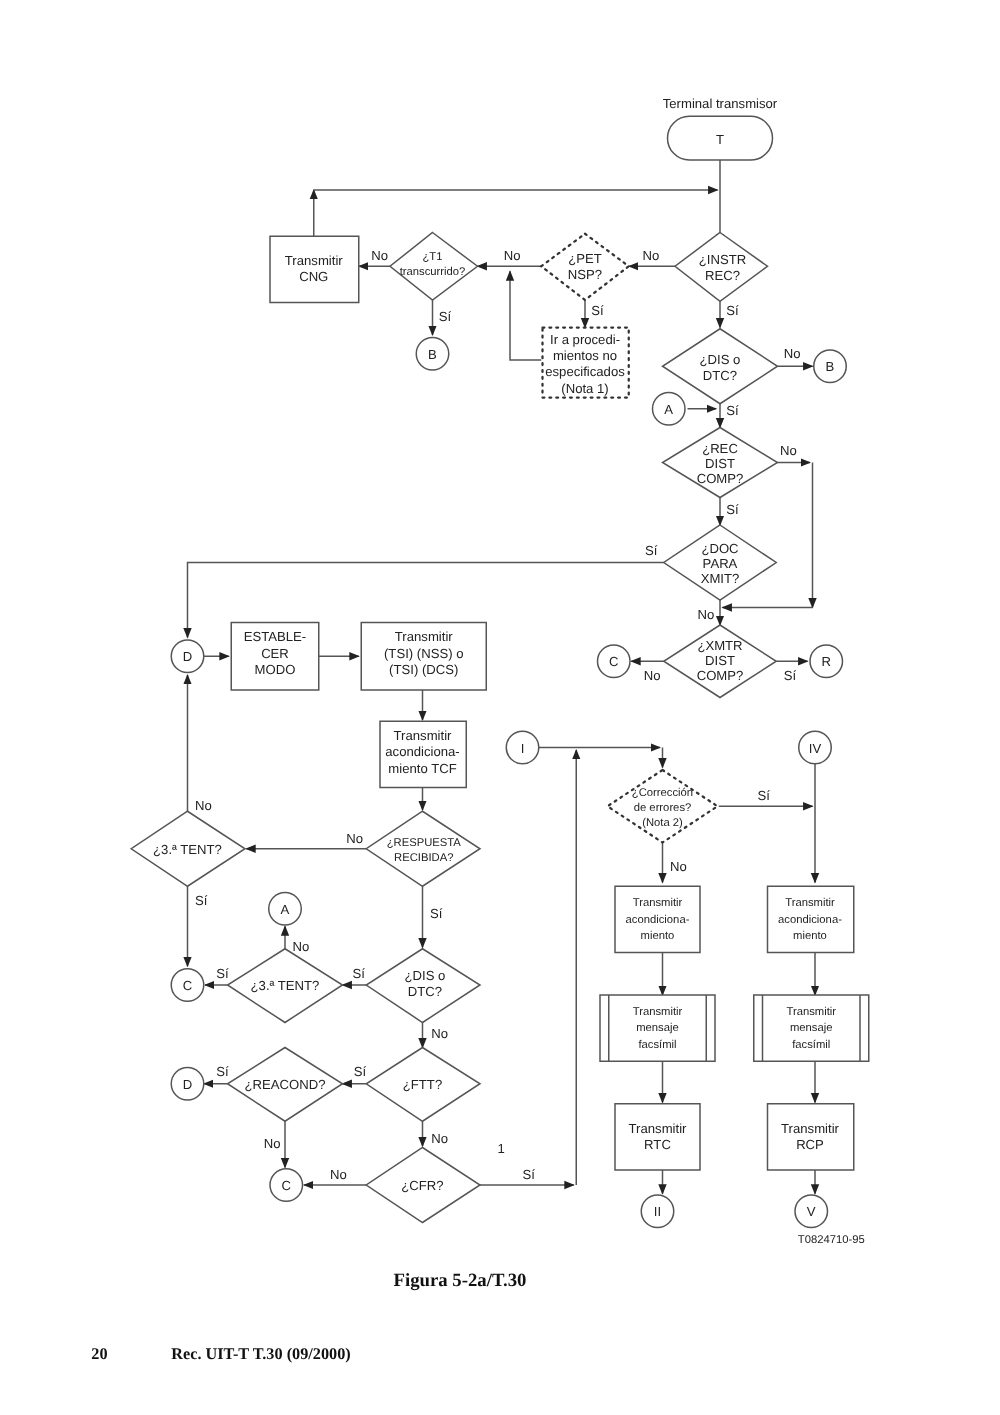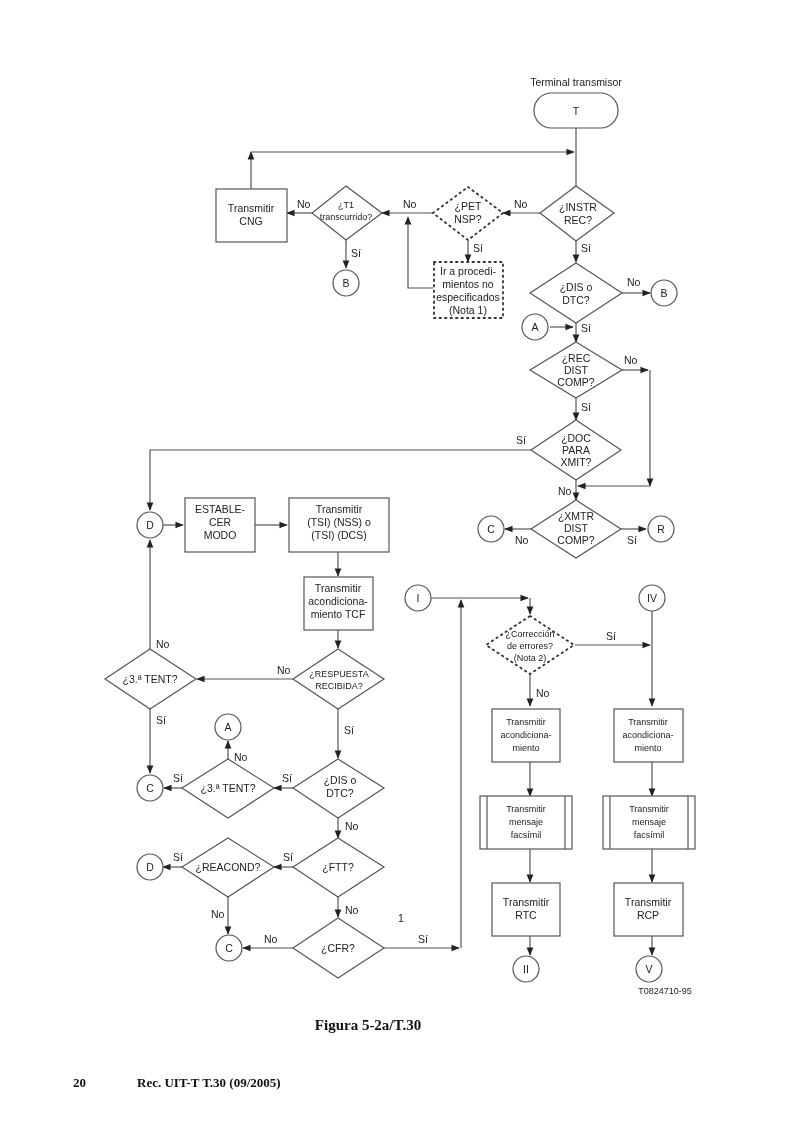--- a/index.html
+++ b/index.html
@@ -385,14 +385,14 @@
     <text x="606" y="640">Sí</text>
     <text x="536" y="697">No</text>
   </g>
 
   <text class="small" x="665" y="994" text-anchor="middle">T0824710-95</text>
 </svg>
 
 <div class="caption"><span>Figura 5-2a/T.30</span></div>
 
 <div class="footer">
-  <span class="page-num">20</span><span>Rec. UIT-T T.30 (09/2005)</span>
+  <span class="page-num">20</span><span>Rec. UIT-T T.30 (09/2000)</span>
 </div>
 
 </body></html>

